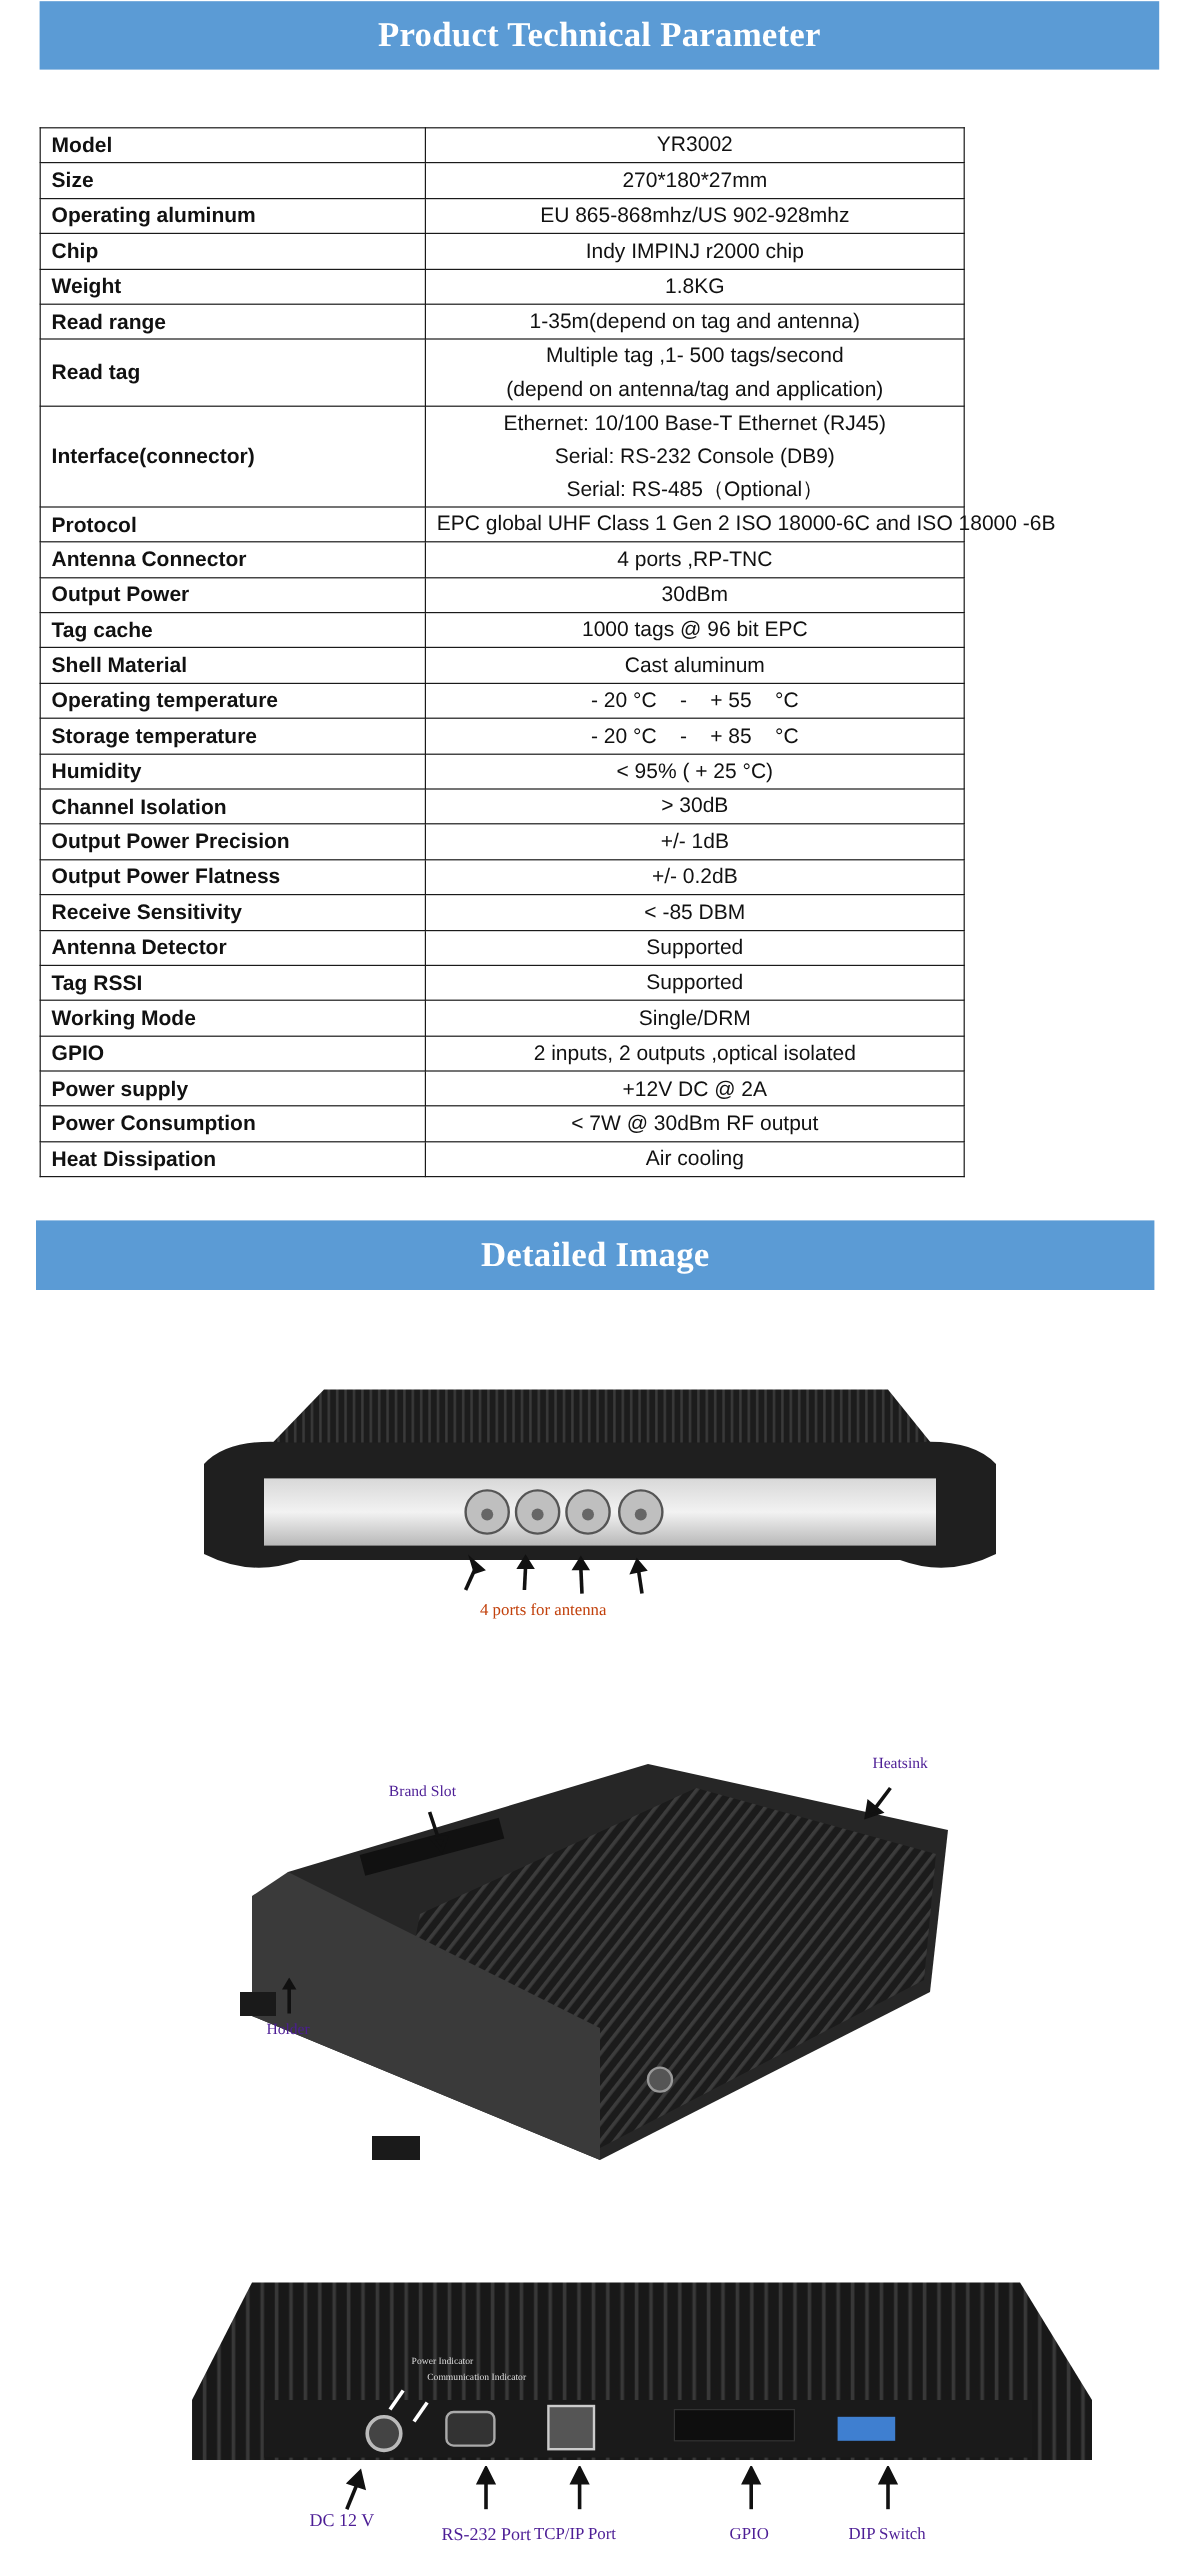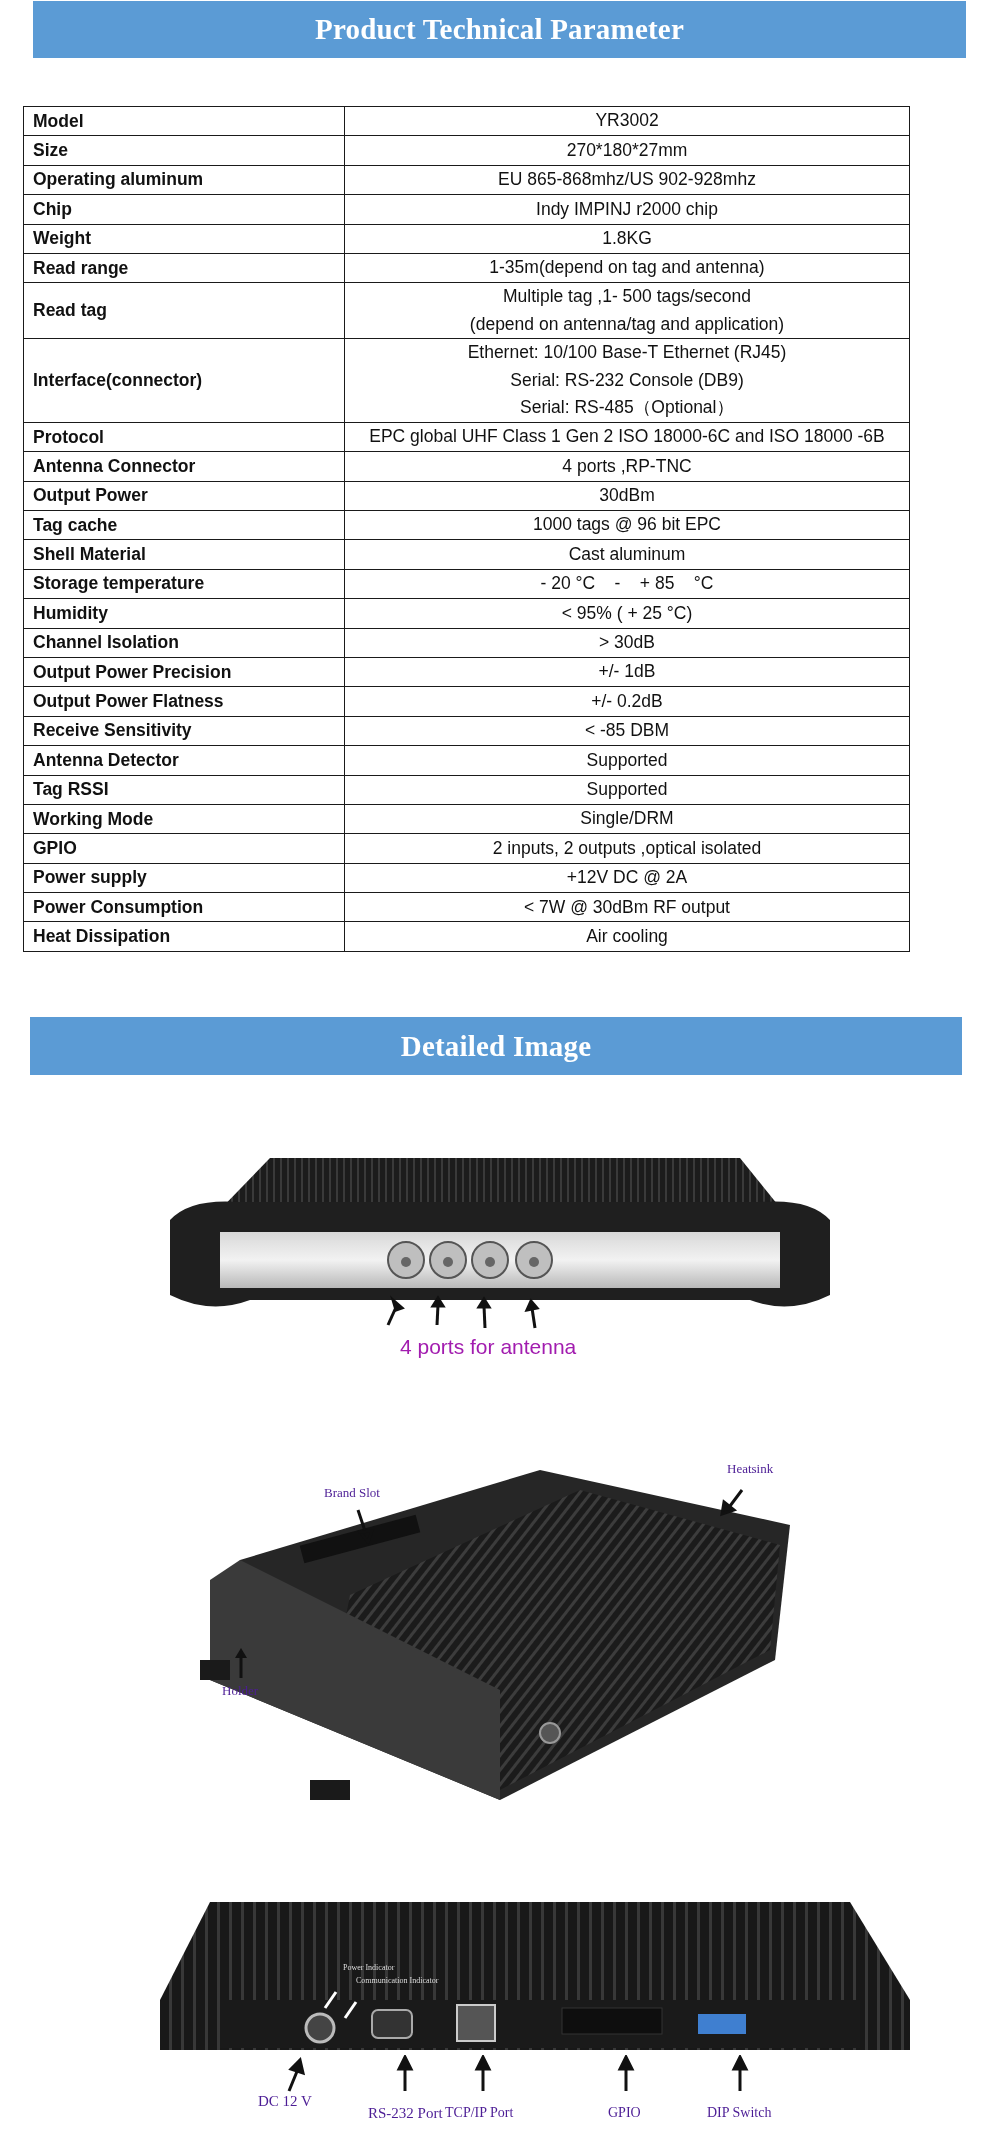--- a/index.html
+++ b/index.html
@@ -2,21 +2,21 @@
 <html><head>
 <meta charset="utf-8">
 <style>
   html, body { margin: 0; padding: 0; background: #ffffff; }
   body { width: 1000px; height: 2133px; position: relative; overflow: hidden; font-family: "Liberation Sans", sans-serif; }
   .banner { position: absolute; background: #5b9bd5; color: #fff; text-align: center;
             font-family: "Liberation Serif", serif; font-weight: bold; font-size: 29px;
             display: flex; align-items: center; justify-content: center; letter-spacing: 0.2px; }
   #banner1 { left: 33px; top: 1px; width: 933px; height: 57px; }
   #banner2 { left: 30px; top: 1017px; width: 932px; height: 58px; }
-  .spec-table { position: absolute; left: 23px; top: 106px; width: 887px; border-collapse: collapse; table-layout: fixed; }
+  .spec-table { position: absolute; left: 33px; top: 106px; width: 771px; border-collapse: collapse; table-layout: fixed; }
   .spec-table td { border: 1.5px solid #1a1a1a; padding: 0 9px; font-size: 17.5px; color: #111; vertical-align: middle; line-height: 27px; }
   .spec-table td.k { width: 302px; font-weight: bold; text-align: left; }
   .spec-table td.v { text-align: center; font-weight: normal; }
   .spec-table tr { height: 29.4px; }
   .spec-table td.v div { line-height: 27.5px; }
 
   .photo { position: absolute; }
   .lbl-serif { position: absolute; font-family: "Liberation Serif", serif; color: #4c1d95; white-space: nowrap; }
 </style>
 </head>
@@ -100,20 +100,26 @@
       <tr>
         <td class="k">Tag cache</td>
         <td class="v">
           <div style="white-space: pre;">1000 tags @ 96 bit EPC</div>
         </td>
       </tr>
       <tr>
         <td class="k">Shell Material</td>
         <td class="v">
           <div style="white-space: pre;">Cast aluminum</div>
+        </td>
+      </tr>
+      <tr>
+        <td class="k">Operating temperature</td>
+        <td class="v">
+          <div style="white-space: pre;">- 20 °C    -    + 55    °C</div>
         </td>
       </tr>
       <tr>
         <td class="k">Storage temperature</td>
         <td class="v">
           <div style="white-space: pre;">- 20 °C    -    + 85    °C</div>
         </td>
       </tr>
       <tr>
         <td class="k">Humidity</td>
@@ -226,21 +232,21 @@
       <line x1="238" y1="185" x2="247" y2="165"></line>
         <polygon points="243,160 252,168 246,170"></polygon>
       <line x1="287" y1="185" x2="288" y2="165"></line>
         <polygon points="283,166 293,166 288,158"></polygon>
       <line x1="335" y1="188" x2="334" y2="166"></line>
         <polygon points="329,167 339,167 334,159"></polygon>
       <line x1="385" y1="188" x2="382" y2="168"></line>
         <polygon points="377,170 387,168 381,161"></polygon>
     </g>
   </svg>
-  <div style="position:absolute;left:250px;top:195px;color:#a21caf;font-size:21px;font-family:Liberation Sans, sans-serif;">4 ports for antenna</div>
+  <div style="position:absolute;left:250px;top:195px;color:#c2410c;font-size:14px;font-family:Liberation Serif, serif;">4 ports for antenna</div>
 </div>
 
 <div class="photo" style="left:200px;top:1450px;width:620px;height:370px;">
   <svg width="620" height="370" viewBox="0 0 620 370">
     <defs>
       <pattern id="fins2" width="9" height="9" patternUnits="userSpaceOnUse" patternTransform="rotate(38)">
         <rect width="9" height="9" fill="#1b1b1b"></rect>
           <rect width="3" height="9" fill="#3c3c3c"></rect>
       </pattern>
     </defs>

